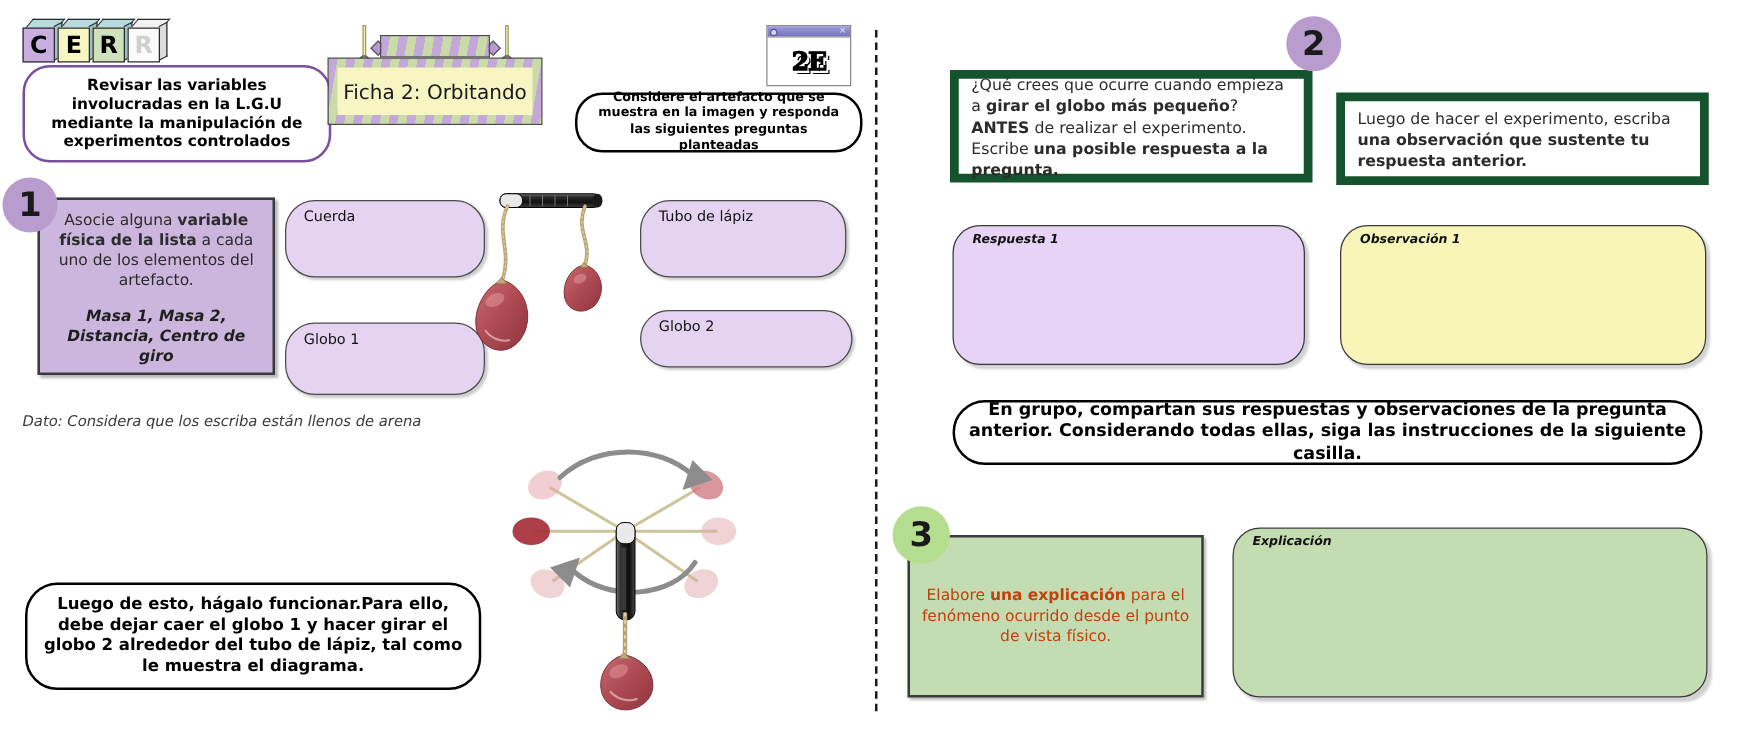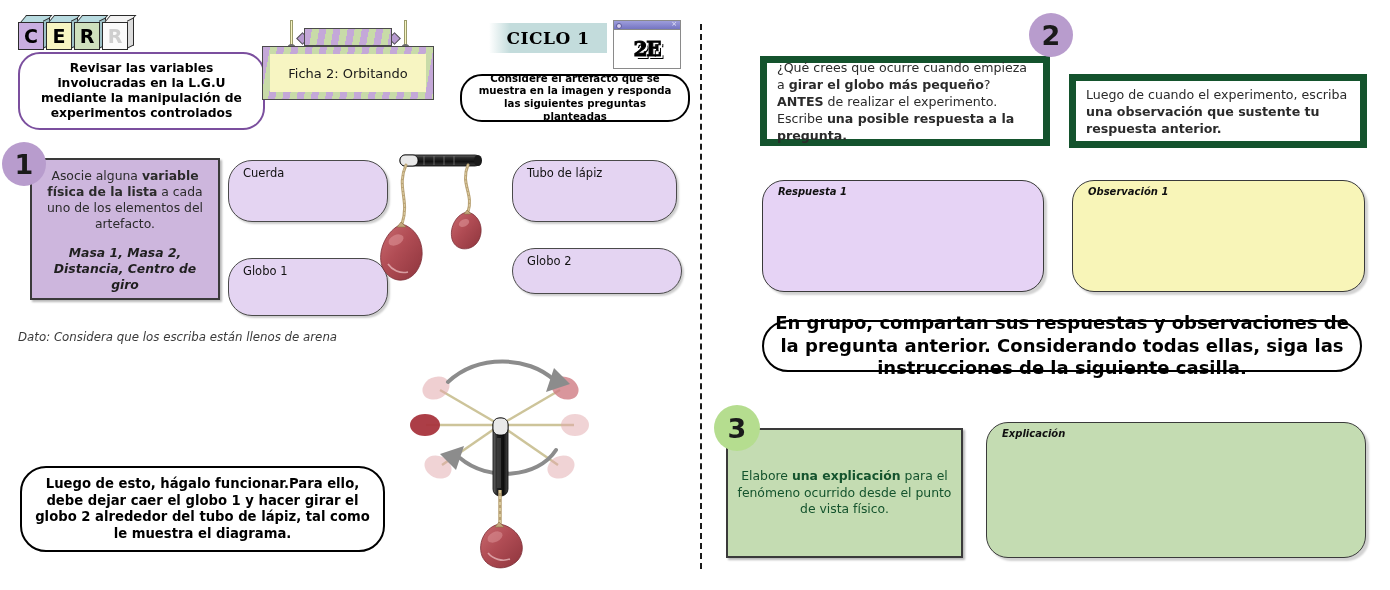--- a/index.html
+++ b/index.html
@@ -52,21 +52,21 @@
     position: absolute; left: 0; top: 26px; width: 172px; height: 54px;
     border: 1.5px solid #4a4a4a;
     background:
       repeating-linear-gradient(100deg, #c4a8d8 0 7px, #c8dba8 7px 14px);
     padding: 7px;
   }
   .sign-inner {
     width: 100%; height: 100%; background: #f7f5c2;
     display: flex; align-items: center; justify-content: center;
     font-family: "DejaVu Sans", sans-serif;
-    font-size: 13px; color: #1a1a1a;
+    font-size: 16px; color: #1a1a1a;
   }
   .sign-banner {
     position: absolute; left: 42px; top: 8px; width: 88px; height: 18px;
     border: 1.3px solid #4a4a4a;
     background: repeating-linear-gradient(100deg, #c4a8d8 0 7px, #c8dba8 7px 14px);
   }
   .sign-rod { position: absolute; width: 3px; height: 30px; background: #f7f5c2; border: 1px solid #9a9a6a; }
   .sign-ring { position: absolute; width: 9px; height: 9px; border: 2px solid #6d6d6d; border-radius: 50%; background: #e8e8d0; }
   .sign-dia { position: absolute; width: 9px; height: 9px; background: #b79ad0; border: 1px solid #555; transform: rotate(45deg); }
 
@@ -96,21 +96,21 @@
   
   .bubble {
     border: 2.2px solid #000; border-radius: 26px; background: #fff;
     display: flex; align-items: center; justify-content: center; text-align: center;
     font-weight: bold; color: #000; line-height: 1.25; padding: 4px 10px;
   }
 
   #consider-bubble { left: 460px; top: 74px; width: 230px; height: 48px; font-size: 10.2px; border-radius: 22px; }
   #ahora-bubble { left: 20px; top: 392px; width: 355px; height: 46px; font-size: 13.2px; }
   #luego-bubble { left: 20px; top: 466px; width: 365px; height: 86px; font-size: 13.2px; }
-  #grupo-bubble { left: 762px; top: 320px; width: 600px; height: 52px; font-size: 18px; }
+  #grupo-bubble { left: 762px; top: 320px; width: 600px; height: 52px; font-size: 14px; }
 
   
   .num-badge {
     border-radius: 50%; display: flex; align-items: center; justify-content: center;
     font-family: "DejaVu Sans", sans-serif; font-weight: bold; color: #1a1a1a;
     z-index: 5;
   }
   #badge-1 { left: 2px; top: 142px; width: 44px; height: 44px; background: #b89ccd; font-size: 27px; }
   #badge-2 { left: 1029px; top: 13px; width: 44px; height: 44px; background: #b89ccd; font-size: 27px; }
   #badge-3 { left: 714px; top: 405px; width: 46px; height: 46px; background: #b5dd8f; font-size: 27px; }
@@ -169,21 +169,21 @@
   #region-respuesta  { left: 762px; top: 180px; width: 282px; height: 112px; background: #e6d3f5; }
   #region-observacion{ left: 1072px; top: 180px; width: 293px; height: 112px; background: #f8f5b8; }
   #region-explicacion{ left: 986px; top: 422px; width: 380px; height: 136px; background: #c4dcb2; }
 
   
   #sec3-panel {
     left: 726px; top: 428px; width: 237px; height: 130px;
     background: #c4dcb2; border: 2px solid #3a3a3a;
     box-shadow: 2px 2px 2px rgba(0,0,0,0.28);
     display: flex; align-items: center; justify-content: center; text-align: center;
-    padding: 8px; font-size: 12.4px; color: #14532d; line-height: 1.32;
+    padding: 8px; font-size: 12.4px; color: #c2410c; line-height: 1.32;
   }
 
   
   #illus-top { left: 378px; top: 152px; width: 130px; height: 165px; }
   #illus-bottom { left: 408px; top: 330px; width: 185px; height: 240px; }
 
   b, strong { font-weight: bold; }
 </style>
 </head>
 <body>
@@ -223,21 +223,20 @@
       <div class="sign-ring" style="left:139px; top:24px;"></div>
       <div class="sign-dia" style="left:36px; top:14px;"></div>
       <div class="sign-dia" style="left:128px; top:14px;"></div>
     </div>
     <div class="sign-banner"></div>
     <div class="sign-plaque">
       <div class="sign-inner">Ficha 2: Orbitando</div>
     </div>
   </div>
 
-  <div class="abs ctr" id="ciclo-banner">CICLO 1</div>
 
   <div class="abs" id="grade-badge">
     <div class="titlebar">
       <span class="dot"></span>
       <span class="x">×</span>
     </div>
     <div class="gtxt">2E</div>
   </div>
 
   <div class="abs bubble" id="consider-bubble">Considere el artefacto que se muestra en la imagen y responda las siguientes preguntas planteadas</div>
@@ -376,21 +375,21 @@
 
   <div class="abs bubble" id="luego-bubble">Luego de esto, hágalo funcionar.Para ello, debe dejar caer el globo 1 y hacer girar el globo 2 alrededor del tubo de lápiz, tal como le muestra el diagrama.</div>
 
   <div class="abs num-badge" id="badge-2">2</div>
 
   <div class="abs qbox" id="q-antes">
     <div><span>¿Qué crees que ocurre cuando empieza a </span><b>girar el globo más pequeño</b><span>? </span><b>ANTES</b><span> de realizar el experimento. Escribe </span><b>una posible respuesta a la pregunta.</b></div>
   </div>
 
   <div class="abs qbox" id="q-observacion">
-    <div><span>Luego de cuando el experimento, escriba </span><b>una observación que sustente tu respuesta anterior.</b></div>
+    <div><span>Luego de hacer el experimento, escriba </span><b>una observación que sustente tu respuesta anterior.</b></div>
   </div>
 
   <div class="abs region" id="region-respuesta">
     <span>Respuesta 1</span>
   </div>
   <div class="abs region" id="region-observacion">
     <span>Observación 1</span>
   </div>
 
   <div class="abs bubble" id="grupo-bubble">En grupo, compartan sus respuestas y observaciones de la pregunta anterior. Considerando todas ellas, siga las instrucciones de la siguiente casilla.</div>

